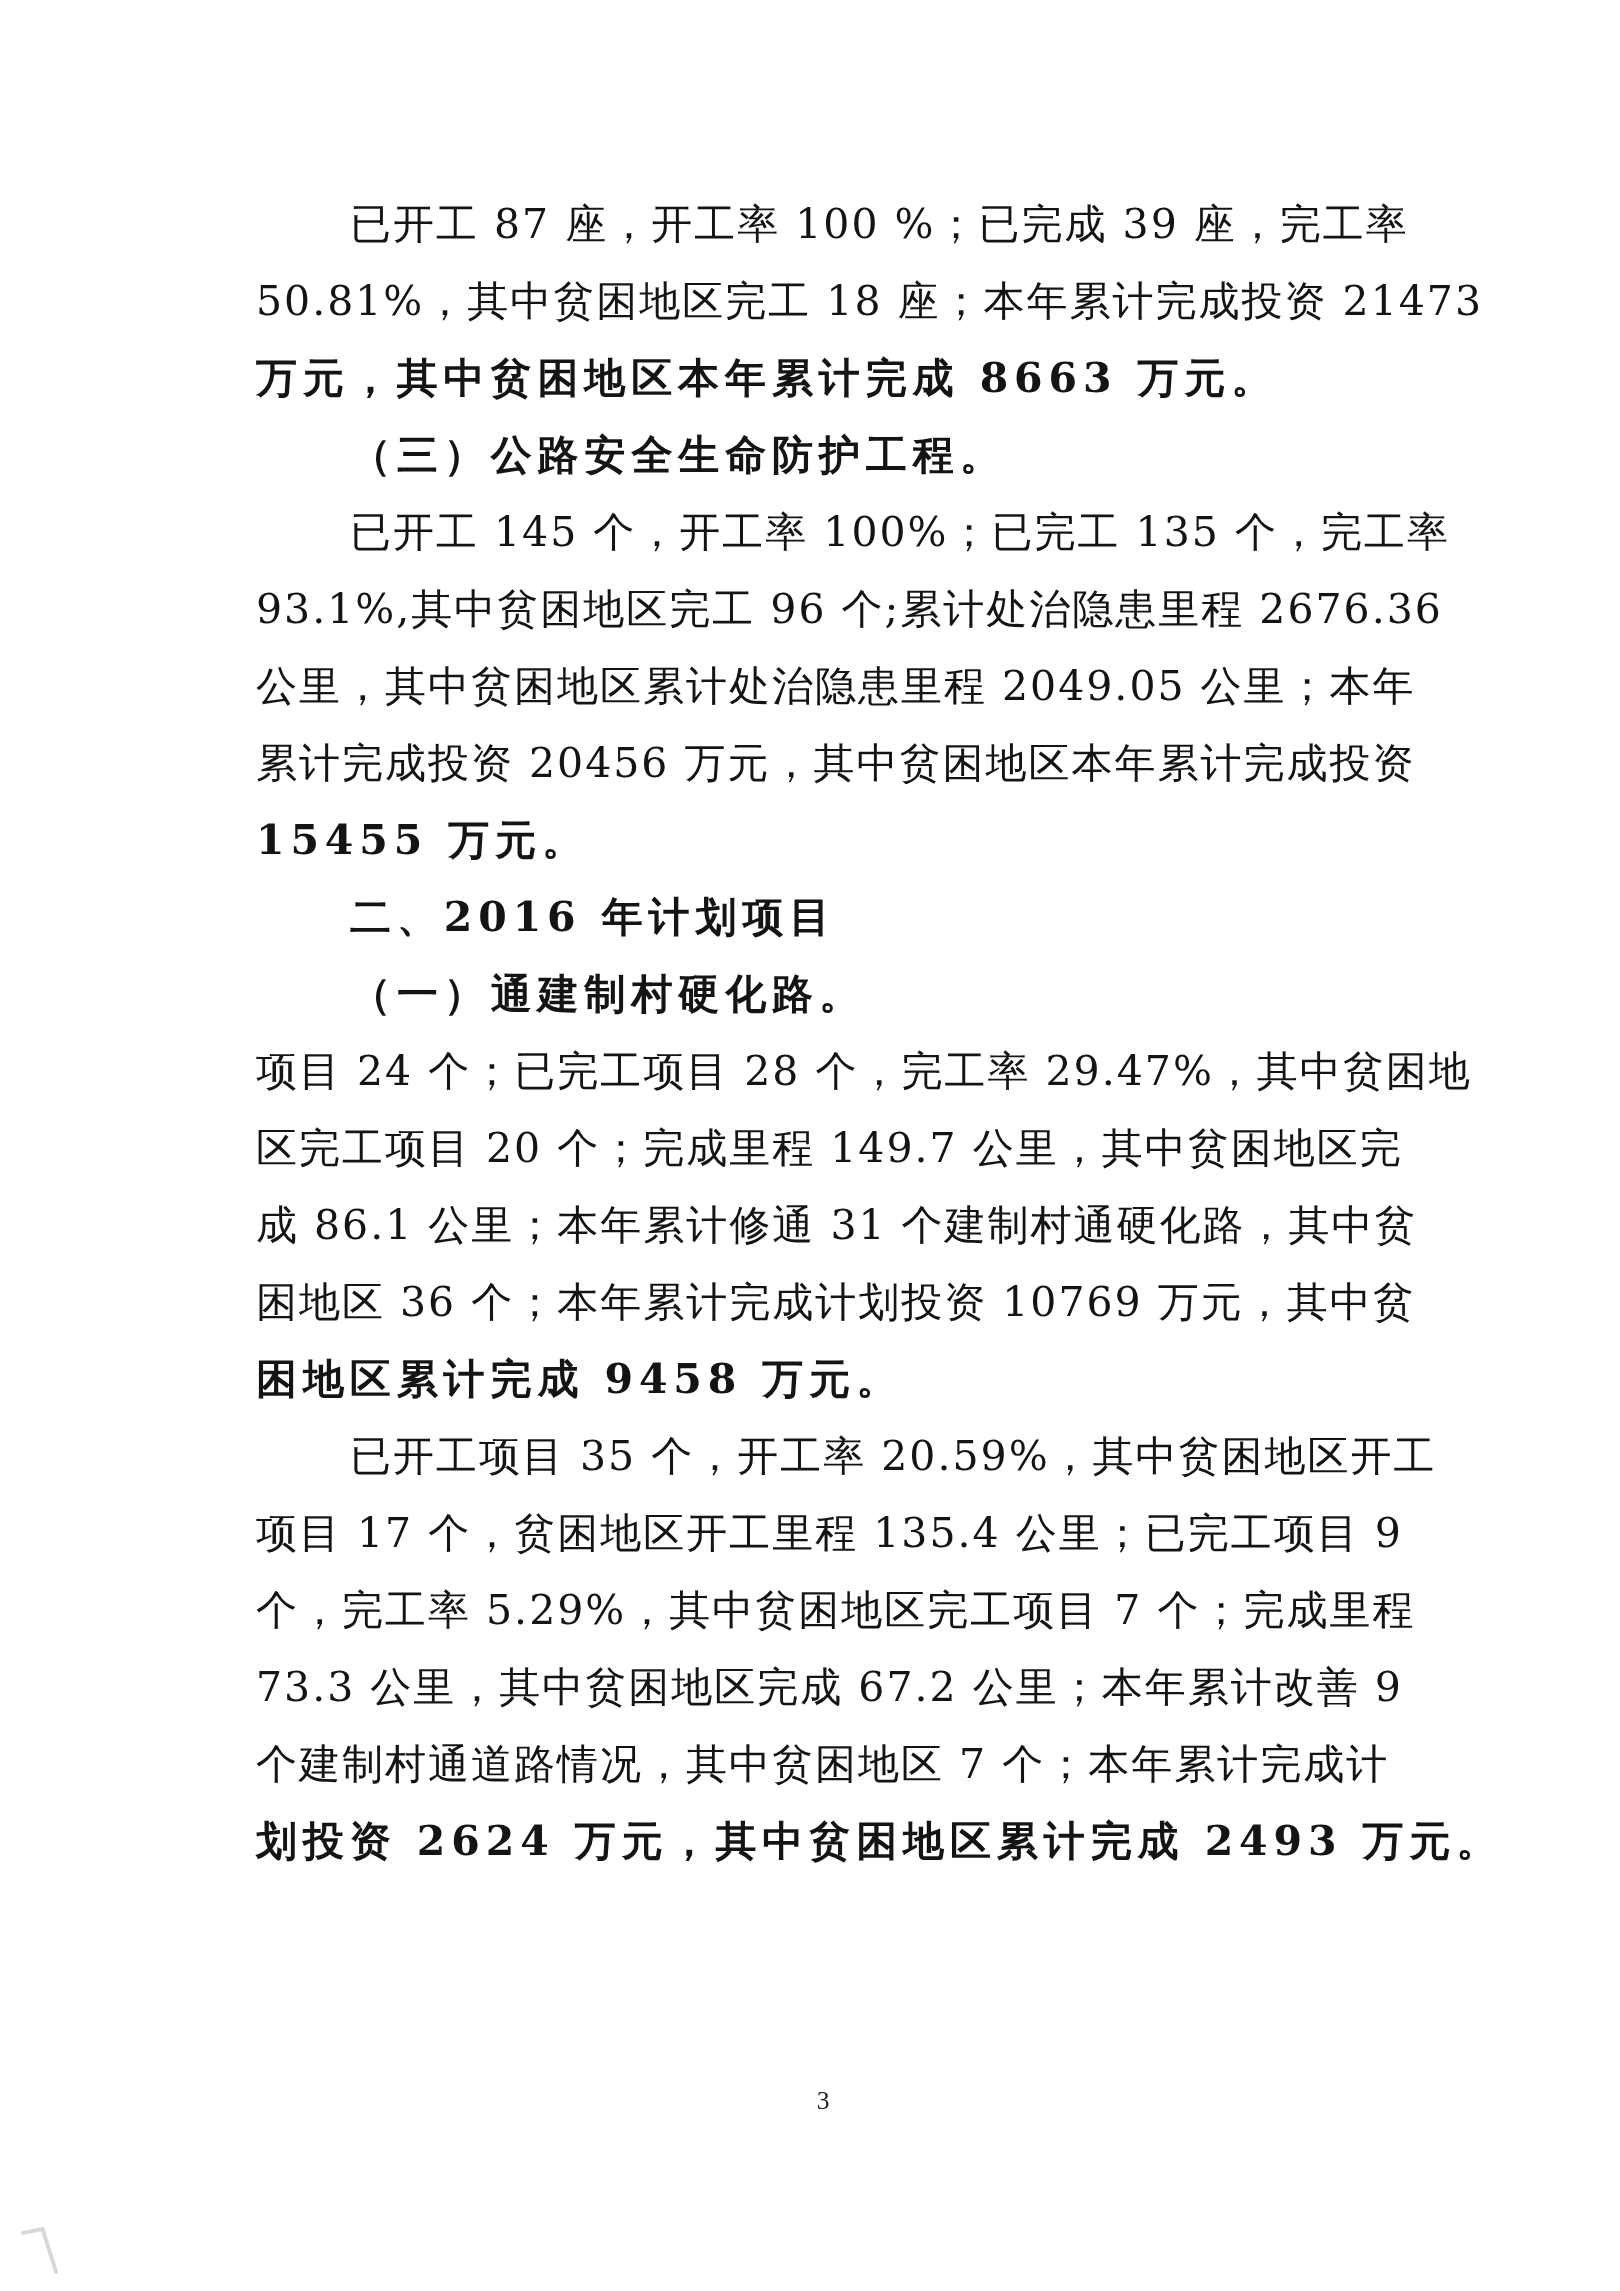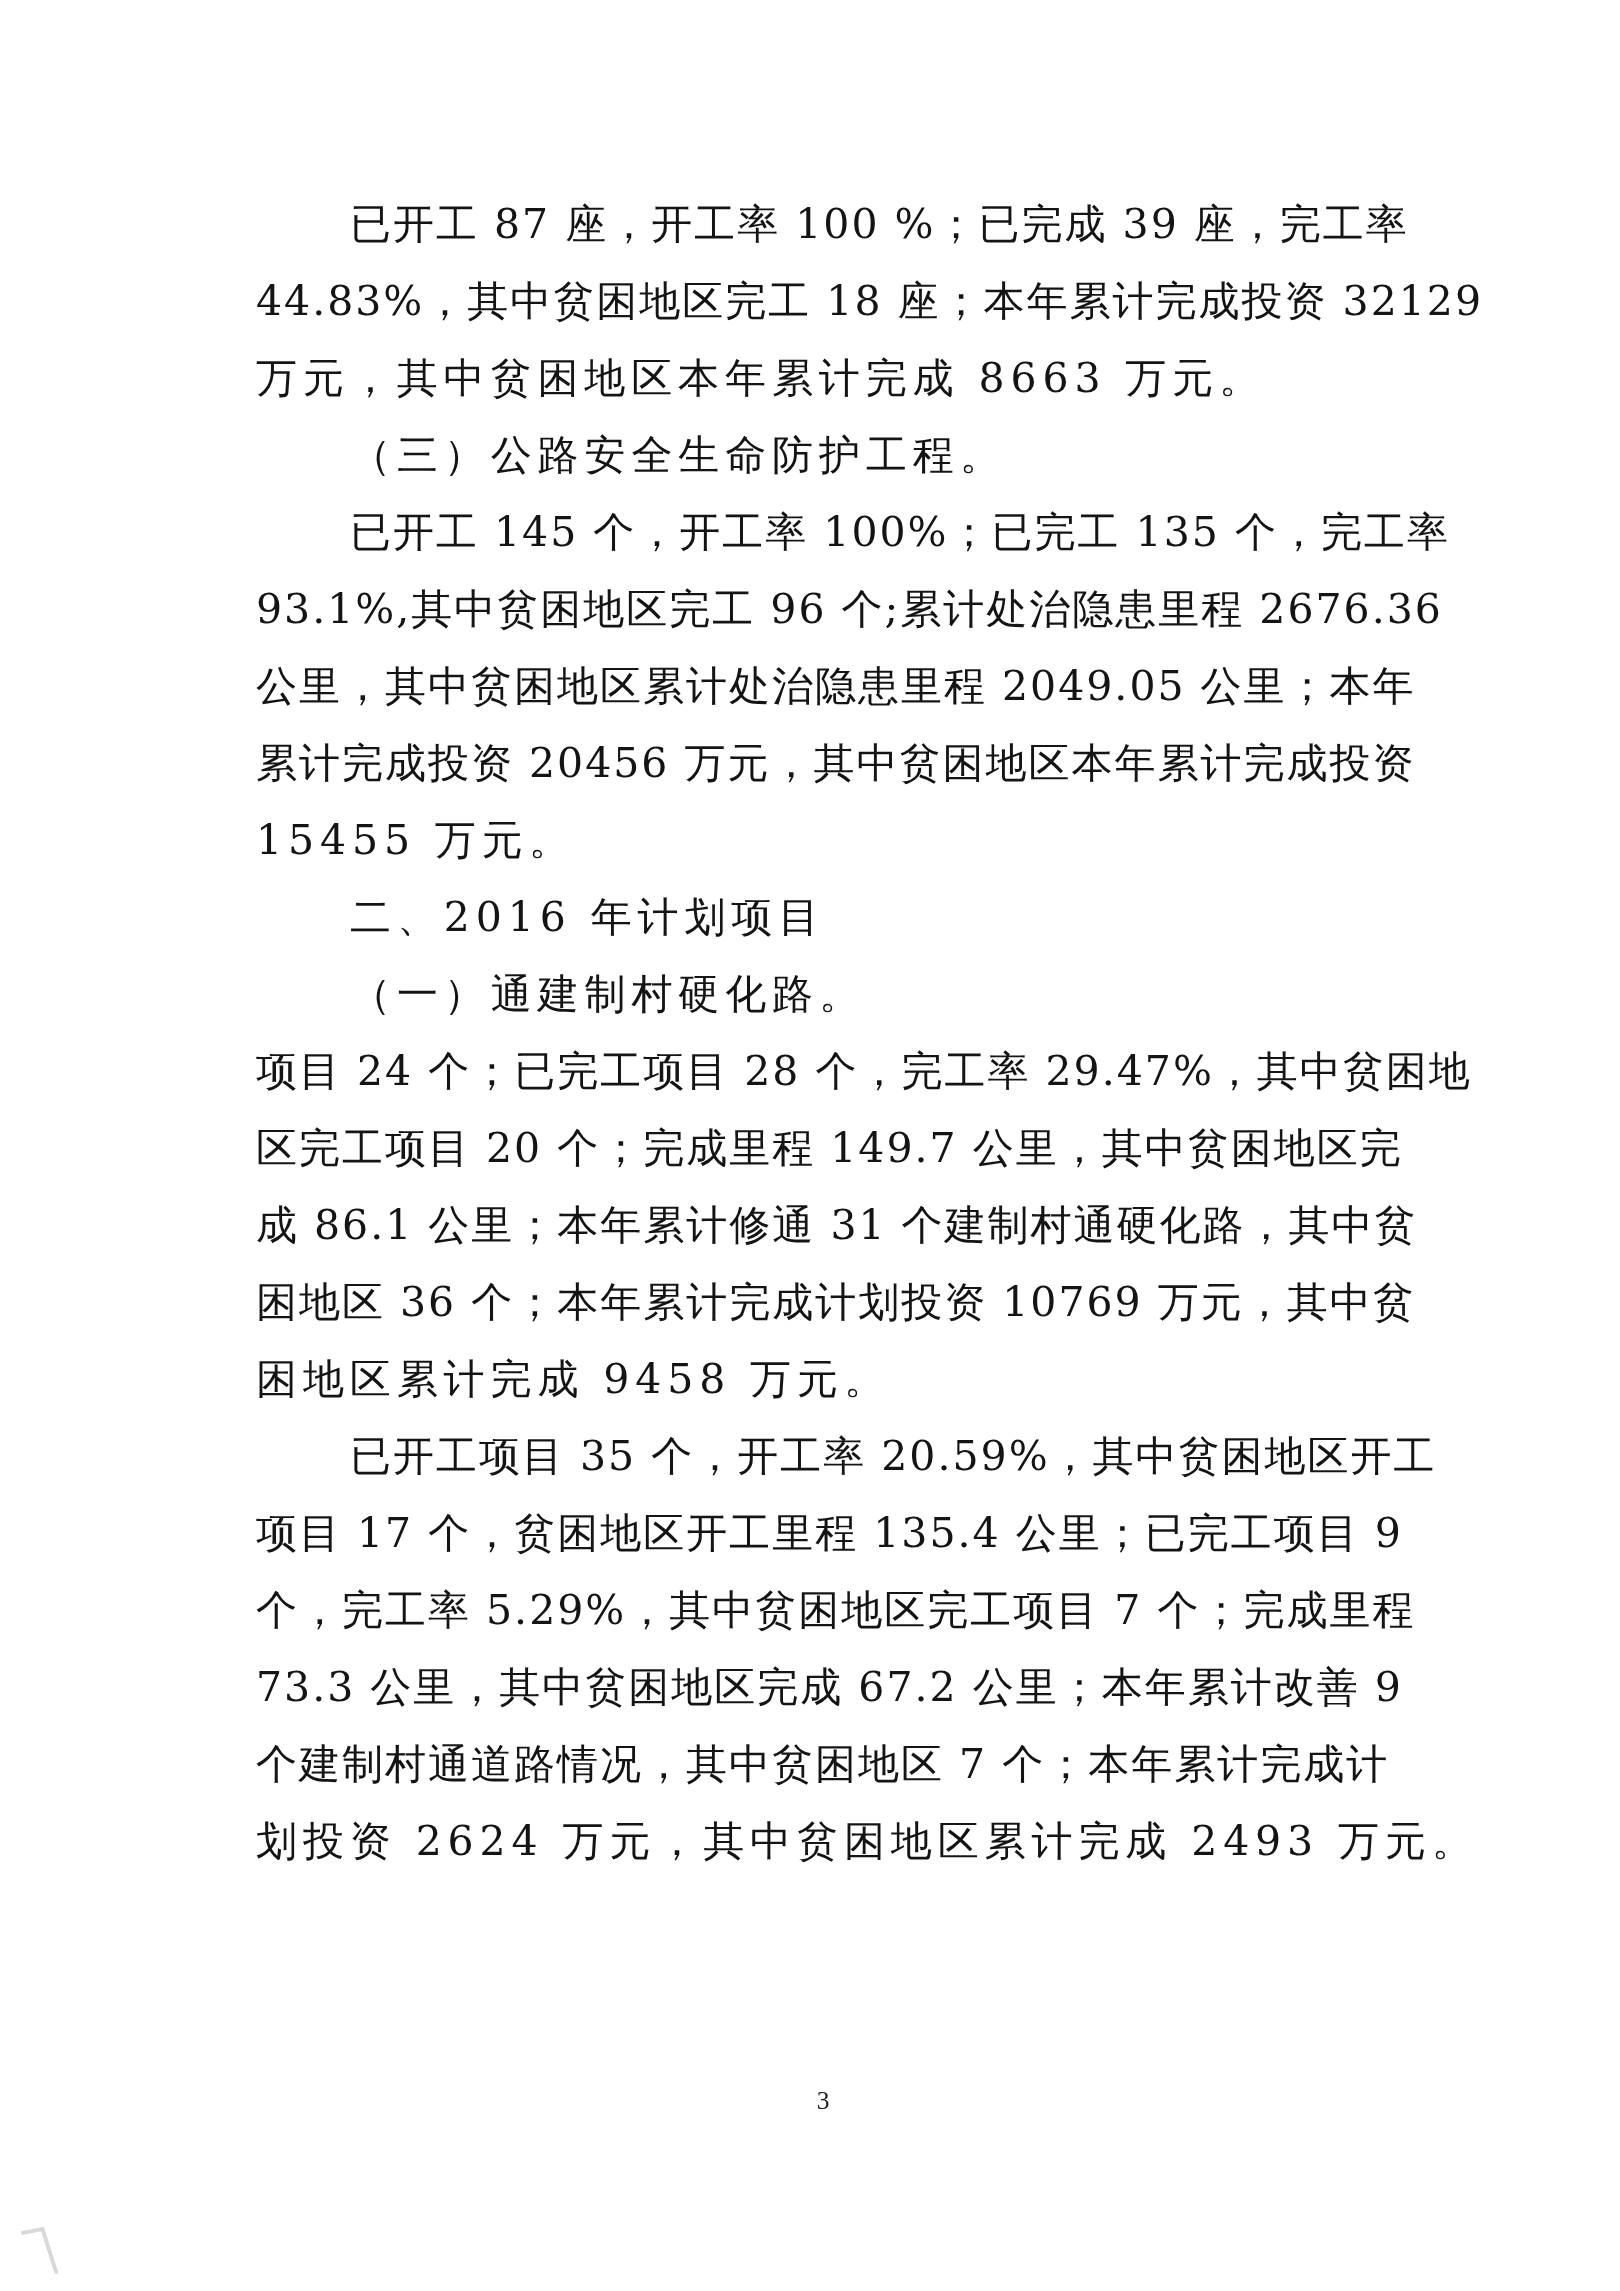--- a/index.html
+++ b/index.html
@@ -37,20 +37,21 @@
       text-align-last: justify;
       letter-spacing: 2px;
       overflow: visible;
     }
     .line.indent {
       padding-left: 94px;
     }
     .line.last {
       text-align-last: left;
       letter-spacing: 5.9px;
+      font-weight: bold;
     }
     .page-number {
       position: absolute;
       left: 0;
       width: 1620px;
       top: 2086px;
       text-align: center;
       font-size: 25.5px;
       color: #222222;
       font-family: "Liberation Serif", serif;
@@ -63,21 +64,21 @@
       height: 49px;
     }
   </style>
 </head>
 <body>
 
 <div class="page">
 
   <div class="body-text">
     <div class="line indent">已开工 87 座，开工率 100 %；已完成 39 座，完工率</div>
-    <div class="line">44.83%，其中贫困地区完工 18 座；本年累计完成投资 32129</div>
+    <div class="line">50.81%，其中贫困地区完工 18 座；本年累计完成投资 21473</div>
     <div class="line last">万元，其中贫困地区本年累计完成 8663 万元。</div>
 
     <div class="line indent last">（三）公路安全生命防护工程。</div>
 
     <div class="line indent">已开工 145 个，开工率 100%；已完工 135 个，完工率</div>
     <div class="line">93.1%,其中贫困地区完工 96 个;累计处治隐患里程 2676.36</div>
     <div class="line">公里，其中贫困地区累计处治隐患里程 2049.05 公里；本年</div>
     <div class="line">累计完成投资 20456 万元，其中贫困地区本年累计完成投资</div>
     <div class="line last">15455 万元。</div>
 

